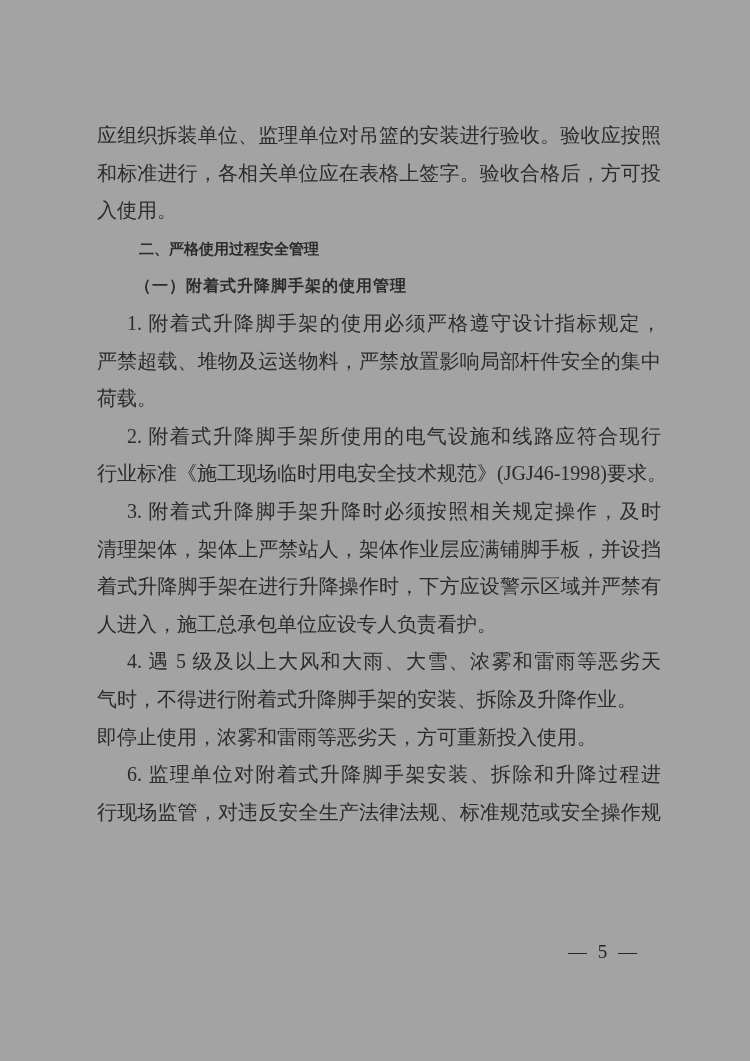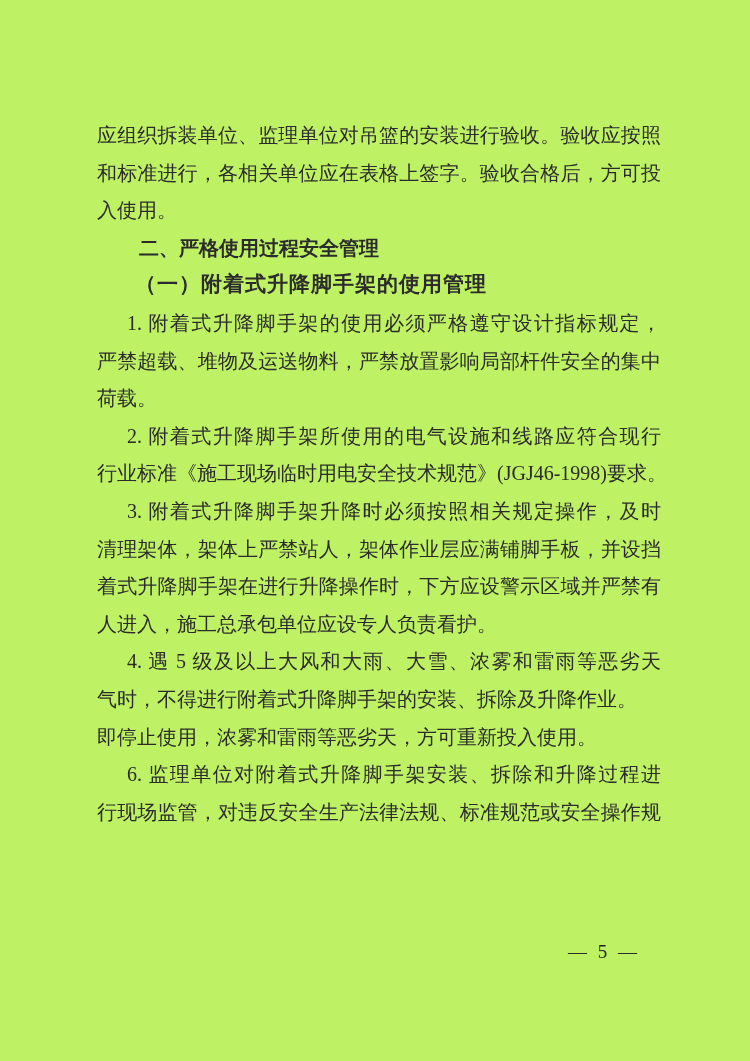--- a/index.html
+++ b/index.html
@@ -7,21 +7,21 @@
     width: 750px;
     height: 1061px;
     position: relative;
     background: #ffffff;
     font-family: "Liberation Serif", "DejaVu Serif", serif;
     overflow: hidden;
   }
   .page {
     position: absolute;
     inset: 0;
-    background: #bef264;
+    background: #a3a3a3;
     color: #2b2b2b;
   }
   .content {
     position: absolute;
     left: 97px;
     top: 117px;
     width: 564px;
   }
   .line {
     font-size: 20px;
@@ -35,30 +35,30 @@
   .line.last {
     text-align-last: left;
     -moz-text-align-last: left;
   }
   .line.first {
     text-indent: 30px;
   }
   .heading1 {
     font-family: "Liberation Sans", "DejaVu Sans", sans-serif;
     font-weight: bold;
-    font-size: 20px;
+    font-size: 15px;
     line-height: 37.6px;
     height: 37.6px;
     text-indent: 42px;
     white-space: nowrap;
   }
   .heading2 {
-    font-family: Liberation Mono, monospace;
+    font-family: Liberation Sans, sans-serif;
     font-weight: bold;
-    font-size: 21px;
+    font-size: 16px;
     line-height: 37.6px;
     height: 37.6px;
     text-indent: 38px;
     letter-spacing: 1px;
     white-space: nowrap;
   }
   .footer {
     position: absolute;
     top: 941px;
     right: 110px;

